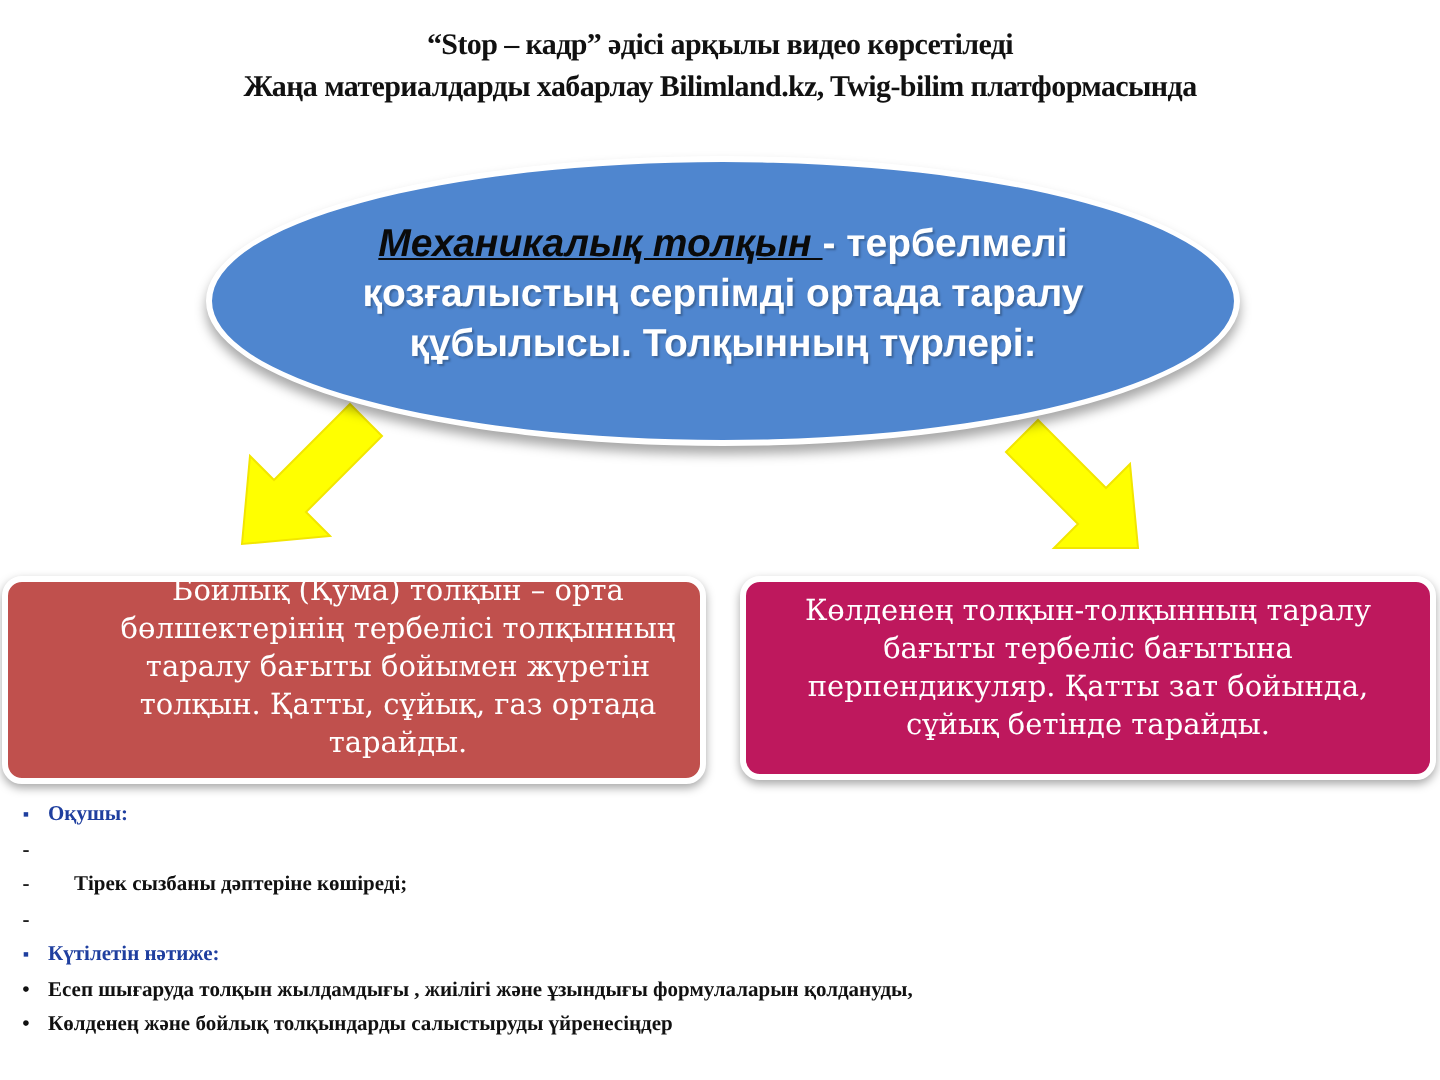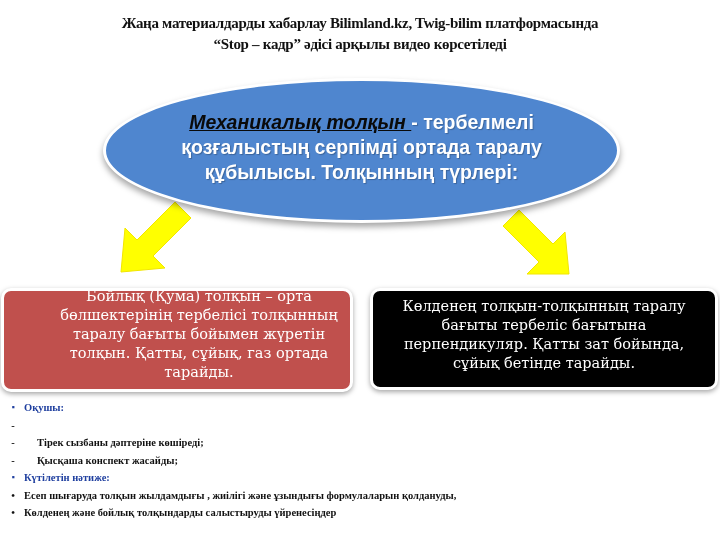--- a/index.html
+++ b/index.html
@@ -90,21 +90,21 @@
       align-items: flex-start;
       padding-top: 0;
       overflow: hidden;
     }
     .box-red .box-text { margin-top: -4px; margin-left: 44px; }
     .box-green {
       left: 370px;
       top: 288px;
       width: 348px;
       height: 102px;
-      background: #000000;
+      background: #be185d;
     }
     .box-green .box-text { margin-top: -8px; }
     .list {
       position: absolute;
       left: 0;
       top: 399px;
       width: 720px;
       font-family: "Liberation Serif", serif;
       font-weight: bold;
       font-size: 10.5px;
@@ -129,22 +129,22 @@
       top: 0;
     }
     .li.heading .txt { color: #1f3f9f; }
     .li.heading .bullet { color: #1f3f9f; font-size: 9px; }
     .li.dash .txt { left: 37px; }
   </style>
 </head>
 <body>
 
 <div class="title">
+  <div>“Stop – кадр” әдісі арқылы видео көрсетіледі</div>
   <div>Жаңа материалдарды хабарлау Bilimland.kz, Twig-bilim платформасында</div>
-  <div>“Stop – кадр” әдісі арқылы видео көрсетіледі</div>
 </div>
 
 <div class="arrow" style="left:115px; top:200px;">
   <svg width="80" height="80" viewBox="0 0 80 80">
     <polygon points="60,2 76,18 38,56 50,68 6,72 10,28 22,40" fill="#ffff00" stroke="#f2e600" stroke-width="1"></polygon>
   </svg>
 </div>
 <div class="arrow" style="left:501px; top:208px;">
   <svg width="72" height="72" viewBox="0 0 72 72">
     <polygon points="2,18 18,2 52,36 64,24 68,66 26,66 38,54" fill="#ffff00" stroke="#f2e600" stroke-width="1"></polygon>
@@ -172,21 +172,20 @@
   </div>
   <div class="li dash">
     <span class="bullet">-</span>
   </div>
   <div class="li dash">
     <span class="bullet">-</span>
     <span class="txt"> Тірек сызбаны дәптеріне көшіреді;</span>
   </div>
   <div class="li dash">
     <span class="bullet">-</span>
-    <span class="txt"> Қысқаша конспект жасайды;</span>
   </div>
   <div class="li heading">
     <span class="bullet">▪</span>
     <span class="txt">Күтілетін нәтиже:</span>
   </div>
   <div class="li">
     <span class="bullet">•</span>
     <span class="txt">Есеп шығаруда толқын жылдамдығы , жиілігі және ұзындығы формулаларын қолдануды,</span>
   </div>
   <div class="li">

